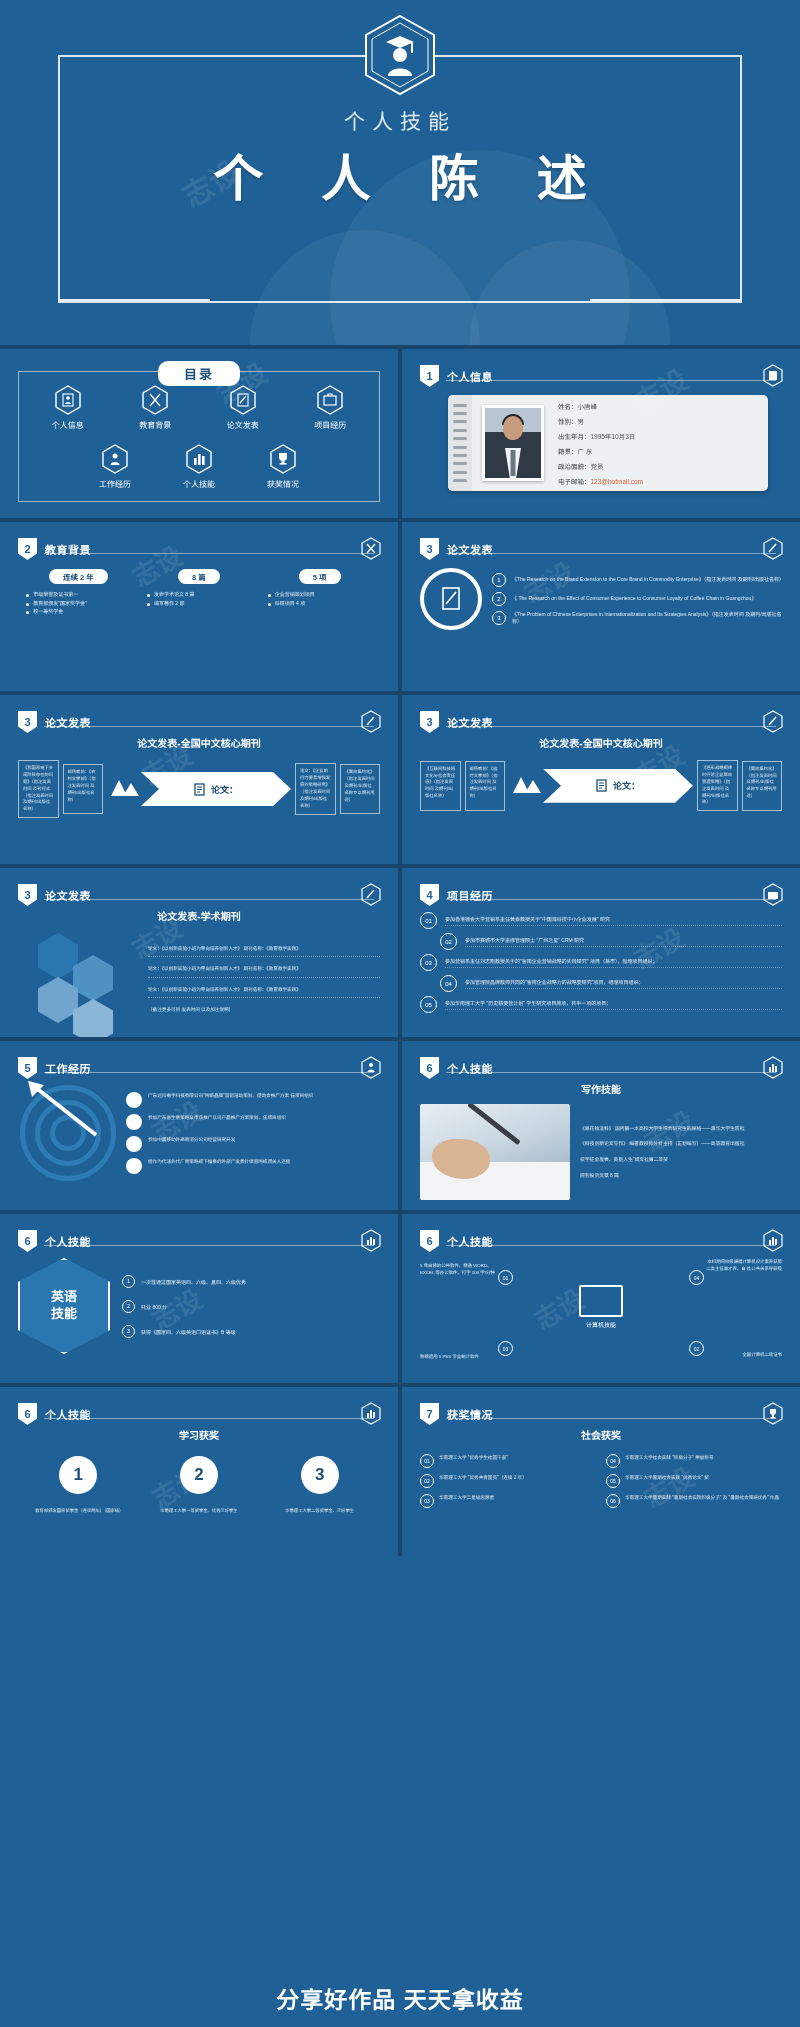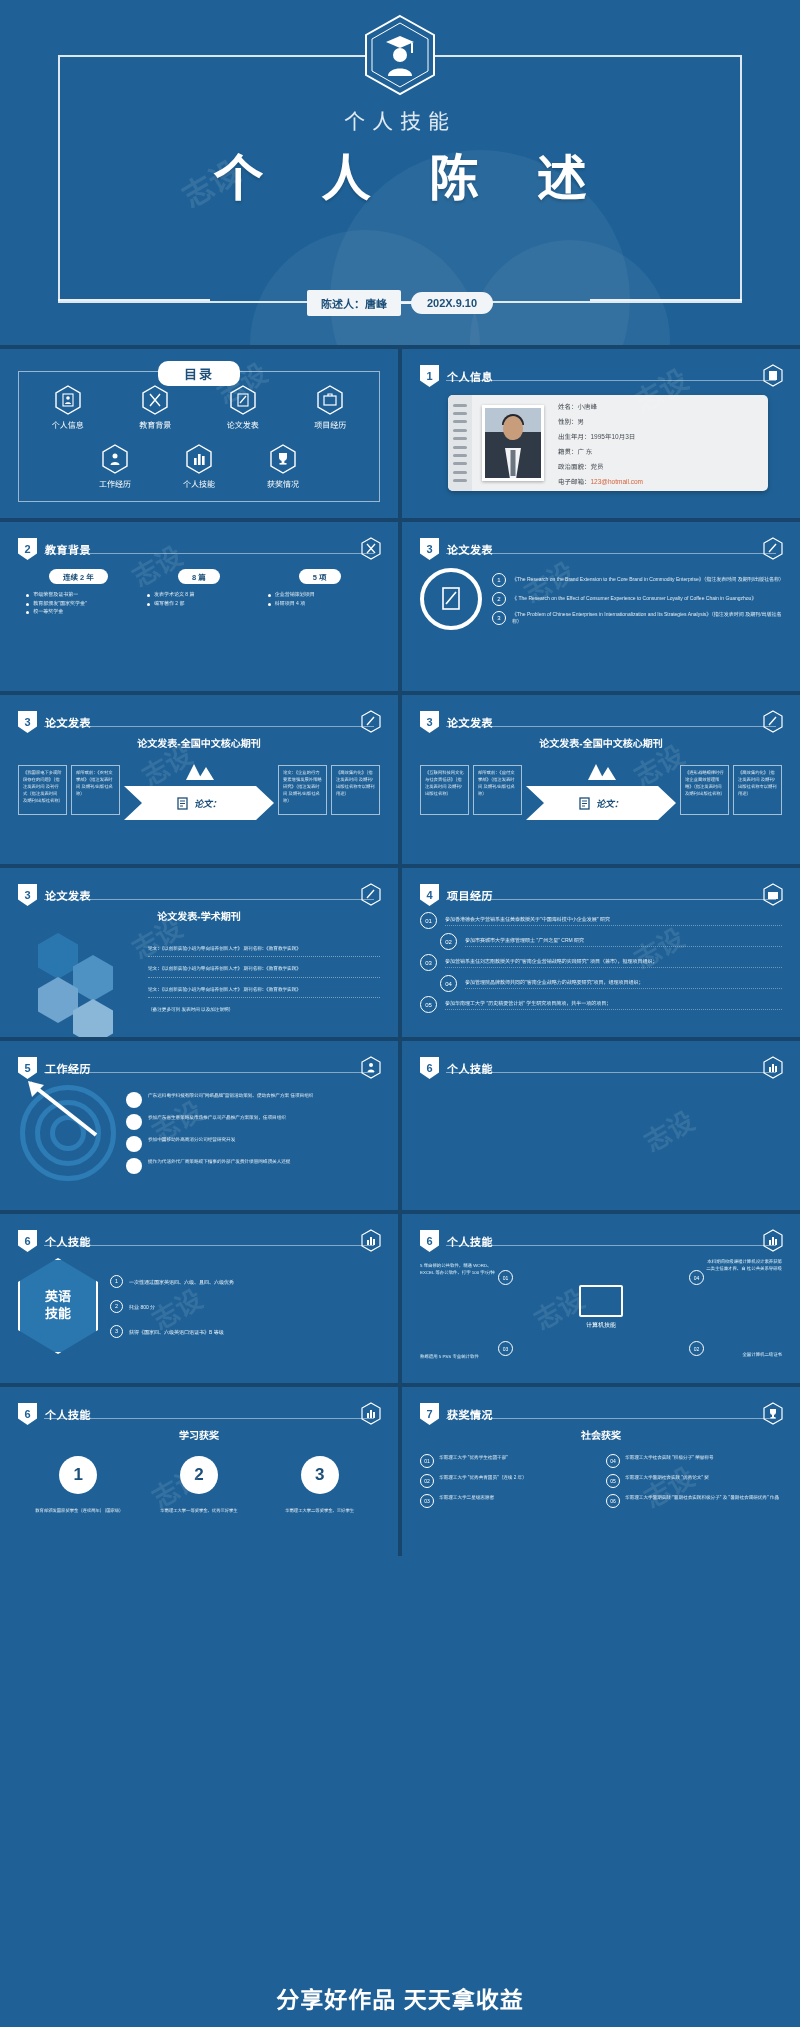--- a/index.html
+++ b/index.html
@@ -137,21 +137,21 @@
   .paper-ring .pi{position:absolute;left:50%;top:50%;transform:translate(-50%,-50%);width:26px;height:30px;}
   .paper-items{flex:1;display:flex;flex-direction:column;gap:5px;}
   .paper-item{display:flex;align-items:center;gap:6px;}
   .pnum{width:14px;height:14px;border:1px solid #fff;border-radius:50%;color:#fff;font-size:6px;display:flex;align-items:center;justify-content:center;flex:none;}
   .ptxt{font-size:5px;color:#e1ebf4;line-height:1.45;}
 
   
   .funnel{display:flex;align-items:center;justify-content:space-between;gap:4px;padding-top:4px;}
   .fcol{width:74px;}
   .fbox{border:1px solid rgba(255,255,255,.6);padding:4px;font-size:4.3px;color:#dbe7f2;line-height:1.6;min-height:50px;}
-  .fmid{flex:1;display:flex;flex-direction:column;align-items:center;font-style:italic;}
+  .fmid{flex:1;display:flex;flex-direction:row;align-items:center;}
   .arrow-band{
     width:150px;height:34px;background:#fff;color:#1c4f79;
     display:flex;align-items:center;justify-content:center;gap:6px;
     font-size:9px;font-weight:bold;
     clip-path:polygon(0 0,88% 0,100% 50%,88% 100%,0 100%,12% 50%);
   }
   .mt-logo{width:34px;height:22px;margin:0 auto 4px;}
 
   
   .hex-area{display:flex;gap:10px;padding-top:4px;}
@@ -183,21 +183,21 @@
     position:relative;overflow:hidden;
   }
   .sk-photo .pen{position:absolute;left:28%;top:18%;width:64px;height:5px;background:#3a3f45;transform:rotate(38deg);border-radius:2px;}
   .sk-photo .hand{position:absolute;left:8%;top:36%;width:58px;height:40px;border-radius:40% 50% 45% 55%;background:#d9b492;}
   .sk-photo .paper{position:absolute;left:0;bottom:0;width:100%;height:40%;background:#f1f3f5;}
   .sk-list{flex:1;display:flex;flex-direction:column;gap:8px;justify-content:center;}
   .sk-li{font-size:4.8px;color:#e1ebf4;line-height:1.6;}
 
   
   .eng-wrap{display:flex;gap:12px;align-items:center;padding-top:4px;}
-  .eng-hex{width:80px;height:96px;position:relative;flex:none;}
+  .eng-hex{width:92px;height:96px;position:relative;flex:none;}
   .eng-hex .shape{position:absolute;inset:0;background:#2a77b0;border:2px solid #fff;clip-path:polygon(50% 0,100% 25%,100% 75%,50% 100%,0 75%,0 25%);}
   .eng-hex .txt{position:absolute;inset:0;display:flex;flex-direction:column;align-items:center;justify-content:center;color:#fff;font-size:13px;font-weight:bold;line-height:1.3;}
   .eng-items{flex:1;display:flex;flex-direction:column;gap:12px;}
   .eng-row{display:flex;align-items:center;gap:6px;}
   .eng-n{width:13px;height:13px;border-radius:50%;border:1px solid #fff;color:#fff;font-size:5.5px;display:flex;align-items:center;justify-content:center;flex:none;}
   .eng-t{font-size:5px;color:#e6eff7;}
 
   
   .cs-wrap{position:relative;height:110px;}
   .cs-center{position:absolute;left:50%;top:48%;transform:translate(-50%,-50%);text-align:center;}
@@ -249,25 +249,20 @@
       <rect x="47" y="29" width="2" height="10" fill="#ffffff"></rect>
       <circle cx="36" cy="41" r="7" fill="#ffffff"></circle>
       <path d="M24 62 C24 52 48 52 48 62 Z" fill="#ffffff"></path>
     </svg>
 
     <div class="cover-sub">个人技能</div>
     <div class="cover-title">个 人 陈 述</div>
 
     <div class="cover-line-l"></div>
     <div class="cover-line-r"></div>
-    <div class="presenter-bar">
-      <div class="presenter-name">陈述人：唐峰</div>
-      <div class="presenter-dash"></div>
-      <div class="presenter-date">202X.9.10</div>
-    </div>
     <div class="watermark" style="left:180px;top:160px;">志设</div>
   </div>
 
   <div class="grid">
 
     <div class="slide">
       <div class="toc-frame"></div>
       <div class="toc-pill">目录</div>
       <div class="toc-grid">
         <div class="toc-row">
@@ -651,20 +646,36 @@
         <div class="sh-num">6</div>
         <div class="sh-title">个人技能</div>
       </div>
       <div class="sh-rule"></div>
       <svg class="sh-icon" viewBox="0 0 20 23">
           <polygon points="10,1 19,6 19,17 10,22 1,17 1,6" fill="none" stroke="#fff" stroke-width="1.2"></polygon>
           <rect x="6" y="11" width="2" height="5" fill="#fff"></rect>
           <rect x="9" y="8" width="2" height="8" fill="#fff"></rect>
           <rect x="12" y="10" width="2" height="6" fill="#fff"></rect>
         </svg>
+      <div class="body-area">
+        <div class="center-head">写作技能</div>
+        <div class="sk-wrap">
+          <div class="sk-photo">
+            <div class="paper"></div>
+            <div class="hand"></div>
+            <div class="pen"></div>
+          </div>
+          <div class="sk-list">
+            <div class="sk-li">《募花独法科》  国内第一本高校大学生综合研究生的探格——清华大学生院社</div>
+            <div class="sk-li">《科技创新论文写作》  编著教授师分析主持（正划编写）——高等教育出版社</div>
+            <div class="sk-li">校学征会发表、英基人生"成文社第二等奖</div>
+            <div class="sk-li">院刊投资文章 8 篇</div>
+          </div>
+        </div>
+      </div>
       <div class="watermark" style="left:240px;top:70px;font-size:26px;">志设</div>
     </div>
 
     <div class="slide">
       <div class="sh">
         <div class="sh-num">6</div>
         <div class="sh-title">个人技能</div>
       </div>
       <div class="sh-rule"></div>
       <svg class="sh-icon" viewBox="0 0 20 23">

